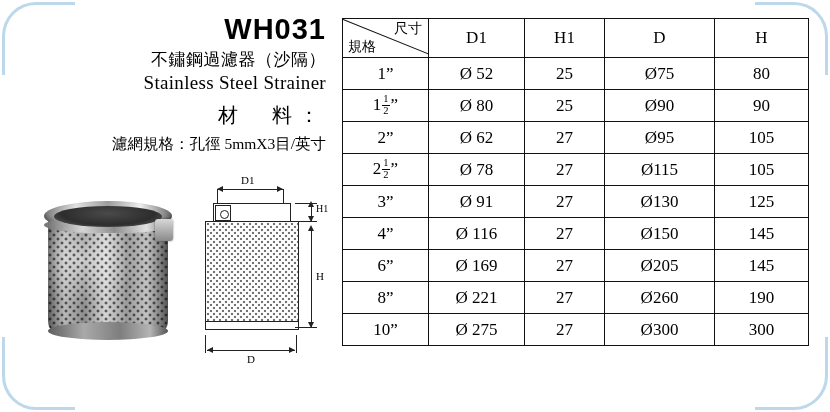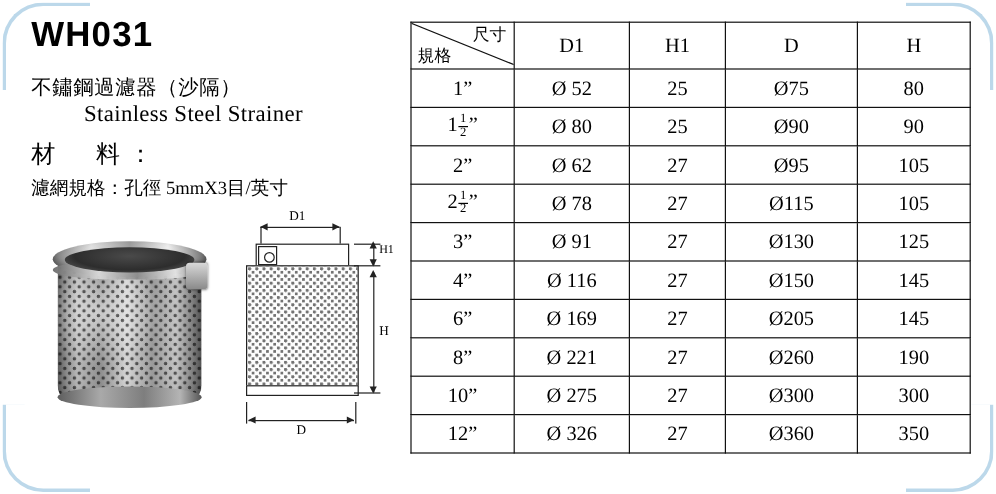--- a/index.html
+++ b/index.html
@@ -33,32 +33,33 @@
     width: 830px;
     height: 412px;
   }
 
   
   .left-panel {
     position: absolute;
     left: 26px;
     top: 14px;
     width: 300px;
+    text-align: right;
   }
   .product-code {
     font-family: "Liberation Sans", sans-serif;
     font-size: 29px;
     font-weight: bold;
     letter-spacing: 1px;
     color: #000;
     line-height: 1.05;
   }
   .title-cn {
     font-size: 17px;
-    margin-top: 17px;
+    margin-top: 4px;
     color: #000;
     letter-spacing: 0.5px;
   }
   .title-en {
     font-size: 19px;
     margin-top: 1px;
     color: #000;
     letter-spacing: 0.3px;
     margin-left: 44px;
   }
@@ -472,24 +473,17 @@
             <td>Ø260</td>
             <td>190</td>
           </tr>
           <tr>
             <td class="size-cell">10”</td>
             <td>Ø 275</td>
             <td>27</td>
             <td>Ø300</td>
             <td>300</td>
           </tr>
-          <tr>
-            <td class="size-cell">12”</td>
-            <td>Ø 326</td>
-            <td>27</td>
-            <td>Ø360</td>
-            <td>350</td>
-          </tr>
         </tbody>
     </table>
   </div>
 
 </div>
 
 </body></html>

